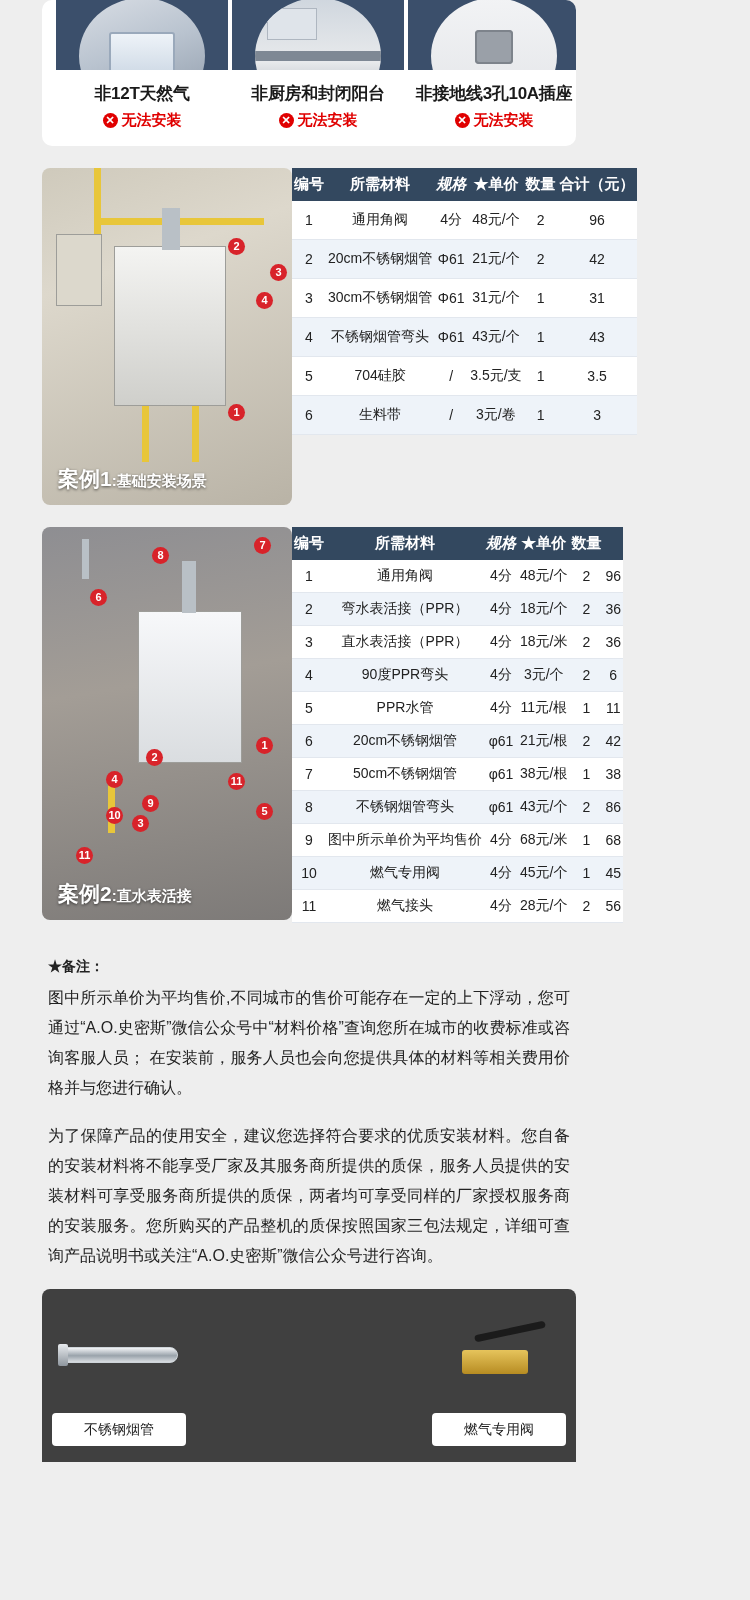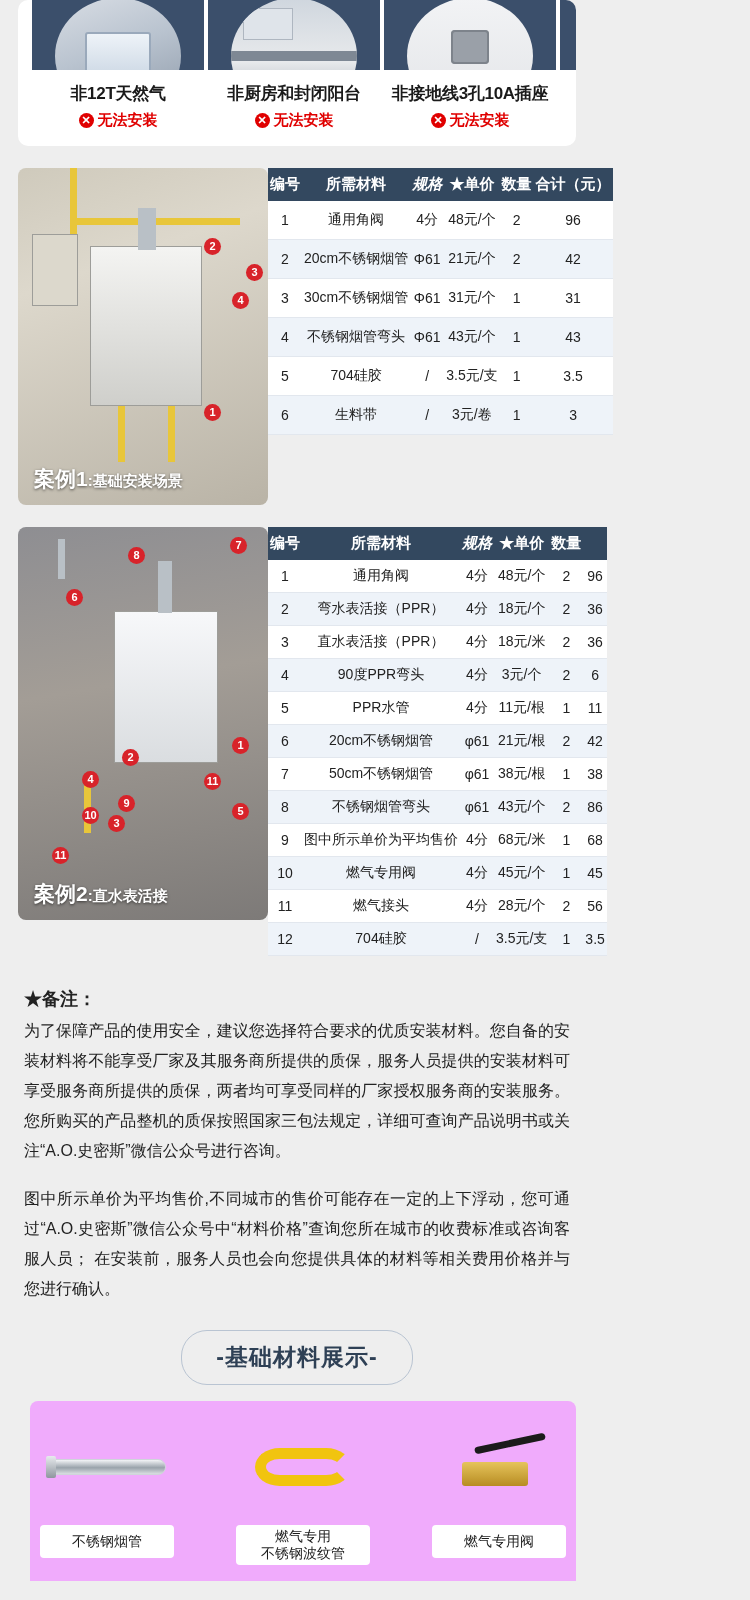--- a/index.html
+++ b/index.html
@@ -3,21 +3,21 @@
 <meta charset="utf-8">
 <style>
   * { box-sizing: border-box; }
   html, body { margin: 0; padding: 0; }
   body {
     width: 750px;
     background: #eeeeee;
     font-family: "Liberation Sans", sans-serif;
     color: #222;
   }
-  .page { width: 594px; position: relative; }
+  .page { width: 594px; position: relative; padding-left: 24px; }
 
   
   .restrict-card {
     background: #ffffff;
     border-radius: 10px;
     margin: 0 18px;
     padding: 0 0 16px 0;
     overflow: hidden;
   }
   .restrict-row {
@@ -164,40 +164,40 @@
   .col-qty { width: 52px; }
   .col-sum { width: 70px; }
 
   
   .notes {
     margin: 28px 24px 0 24px;
     font-size: 16px;
     line-height: 30px;
     color: #222;
   }
-  .notes .title { font-size: 18px; font-weight: bold; margin-bottom: 2px; }
+  .notes .title { font-size: 14px; font-weight: bold; margin-bottom: 2px; }
   .notes p { margin: 0 0 18px 0; text-align: justify; }
 
   
   .showcase-head {
     display: flex; justify-content: center; margin-top: 26px;
   }
   .showcase-pill {
     border: 1px solid #b9c4d2;
     border-radius: 26px;
     padding: 11px 34px;
     font-size: 23px;
     font-weight: bold;
     color: #2e4055;
     background: #eeeeee;
     letter-spacing: 1px;
   }
   .showcase {
-    margin: 16px 18px 0 30px;
-    background: #f0abfc;
+    margin: 16px 18px 0 18px;
+    background: #404040;
     border-radius: 8px 8px 0 0;
     padding: 20px 10px 16px 10px;
     display: flex;
     justify-content: space-between;
     gap: 13px;
   }
   .sc-item { width: 134px; text-align: center; }
   .sc-art {
     height: 92px; display: flex; align-items: center; justify-content: center;
     position: relative;
@@ -530,60 +530,40 @@
             <td>45</td>
           </tr>
           <tr>
             <td>11</td>
             <td>燃气接头</td>
             <td>4分</td>
             <td>28元/个</td>
             <td>2</td>
             <td>56</td>
           </tr>
-          <tr>
-            <td>12</td>
-            <td>704硅胶</td>
-            <td>/</td>
-            <td>3.5元/支</td>
-            <td>1</td>
-            <td>3.5</td>
-          </tr>
         </tbody>
       </table>
     </div>
   </div>
 
   <div class="notes">
     <div class="title">★备注：</div>
+    <p>图中所示单价为平均售价,不同城市的售价可能存在一定的上下浮动，您可通过“A.O.史密斯”微信公众号中“材料价格”查询您所在城市的收费标准或咨询客服人员； 在安装前，服务人员也会向您提供具体的材料等相关费用价格并与您进行确认。</p>
     <p>为了保障产品的使用安全，建议您选择符合要求的优质安装材料。您自备的安装材料将不能享受厂家及其服务商所提供的质保，服务人员提供的安装材料可享受服务商所提供的质保，两者均可享受同样的厂家授权服务商的安装服务。您所购买的产品整机的质保按照国家三包法规定，详细可查询产品说明书或关注“A.O.史密斯”微信公众号进行咨询。</p>
-    <p>图中所示单价为平均售价,不同城市的售价可能存在一定的上下浮动，您可通过“A.O.史密斯”微信公众号中“材料价格”查询您所在城市的收费标准或咨询客服人员； 在安装前，服务人员也会向您提供具体的材料等相关费用价格并与您进行确认。</p>
   </div>
 
-  <div class="showcase-head">
-    <div class="showcase-pill">-基础材料展示-</div>
-  </div>
 
   <div class="showcase">
     <div class="sc-item">
       <div class="sc-art">
           <div class="art-tube"></div>
         </div>
       <div class="sc-label">不锈钢烟管</div>
     </div>
     <div class="sc-item">
       <div class="sc-art">
-          <div class="art-yellow"></div>
-        </div>
-      <div class="sc-label two">
-        <div>燃气专用</div>
-        <div>不锈钢波纹管</div>
-      </div>
-    </div>
-    <div class="sc-item">
-      <div class="sc-art">
           <div class="art-valve"></div>
         </div>
       <div class="sc-label">燃气专用阀</div>
     </div>
   </div>
 
 </div>
 
 </body></html>

